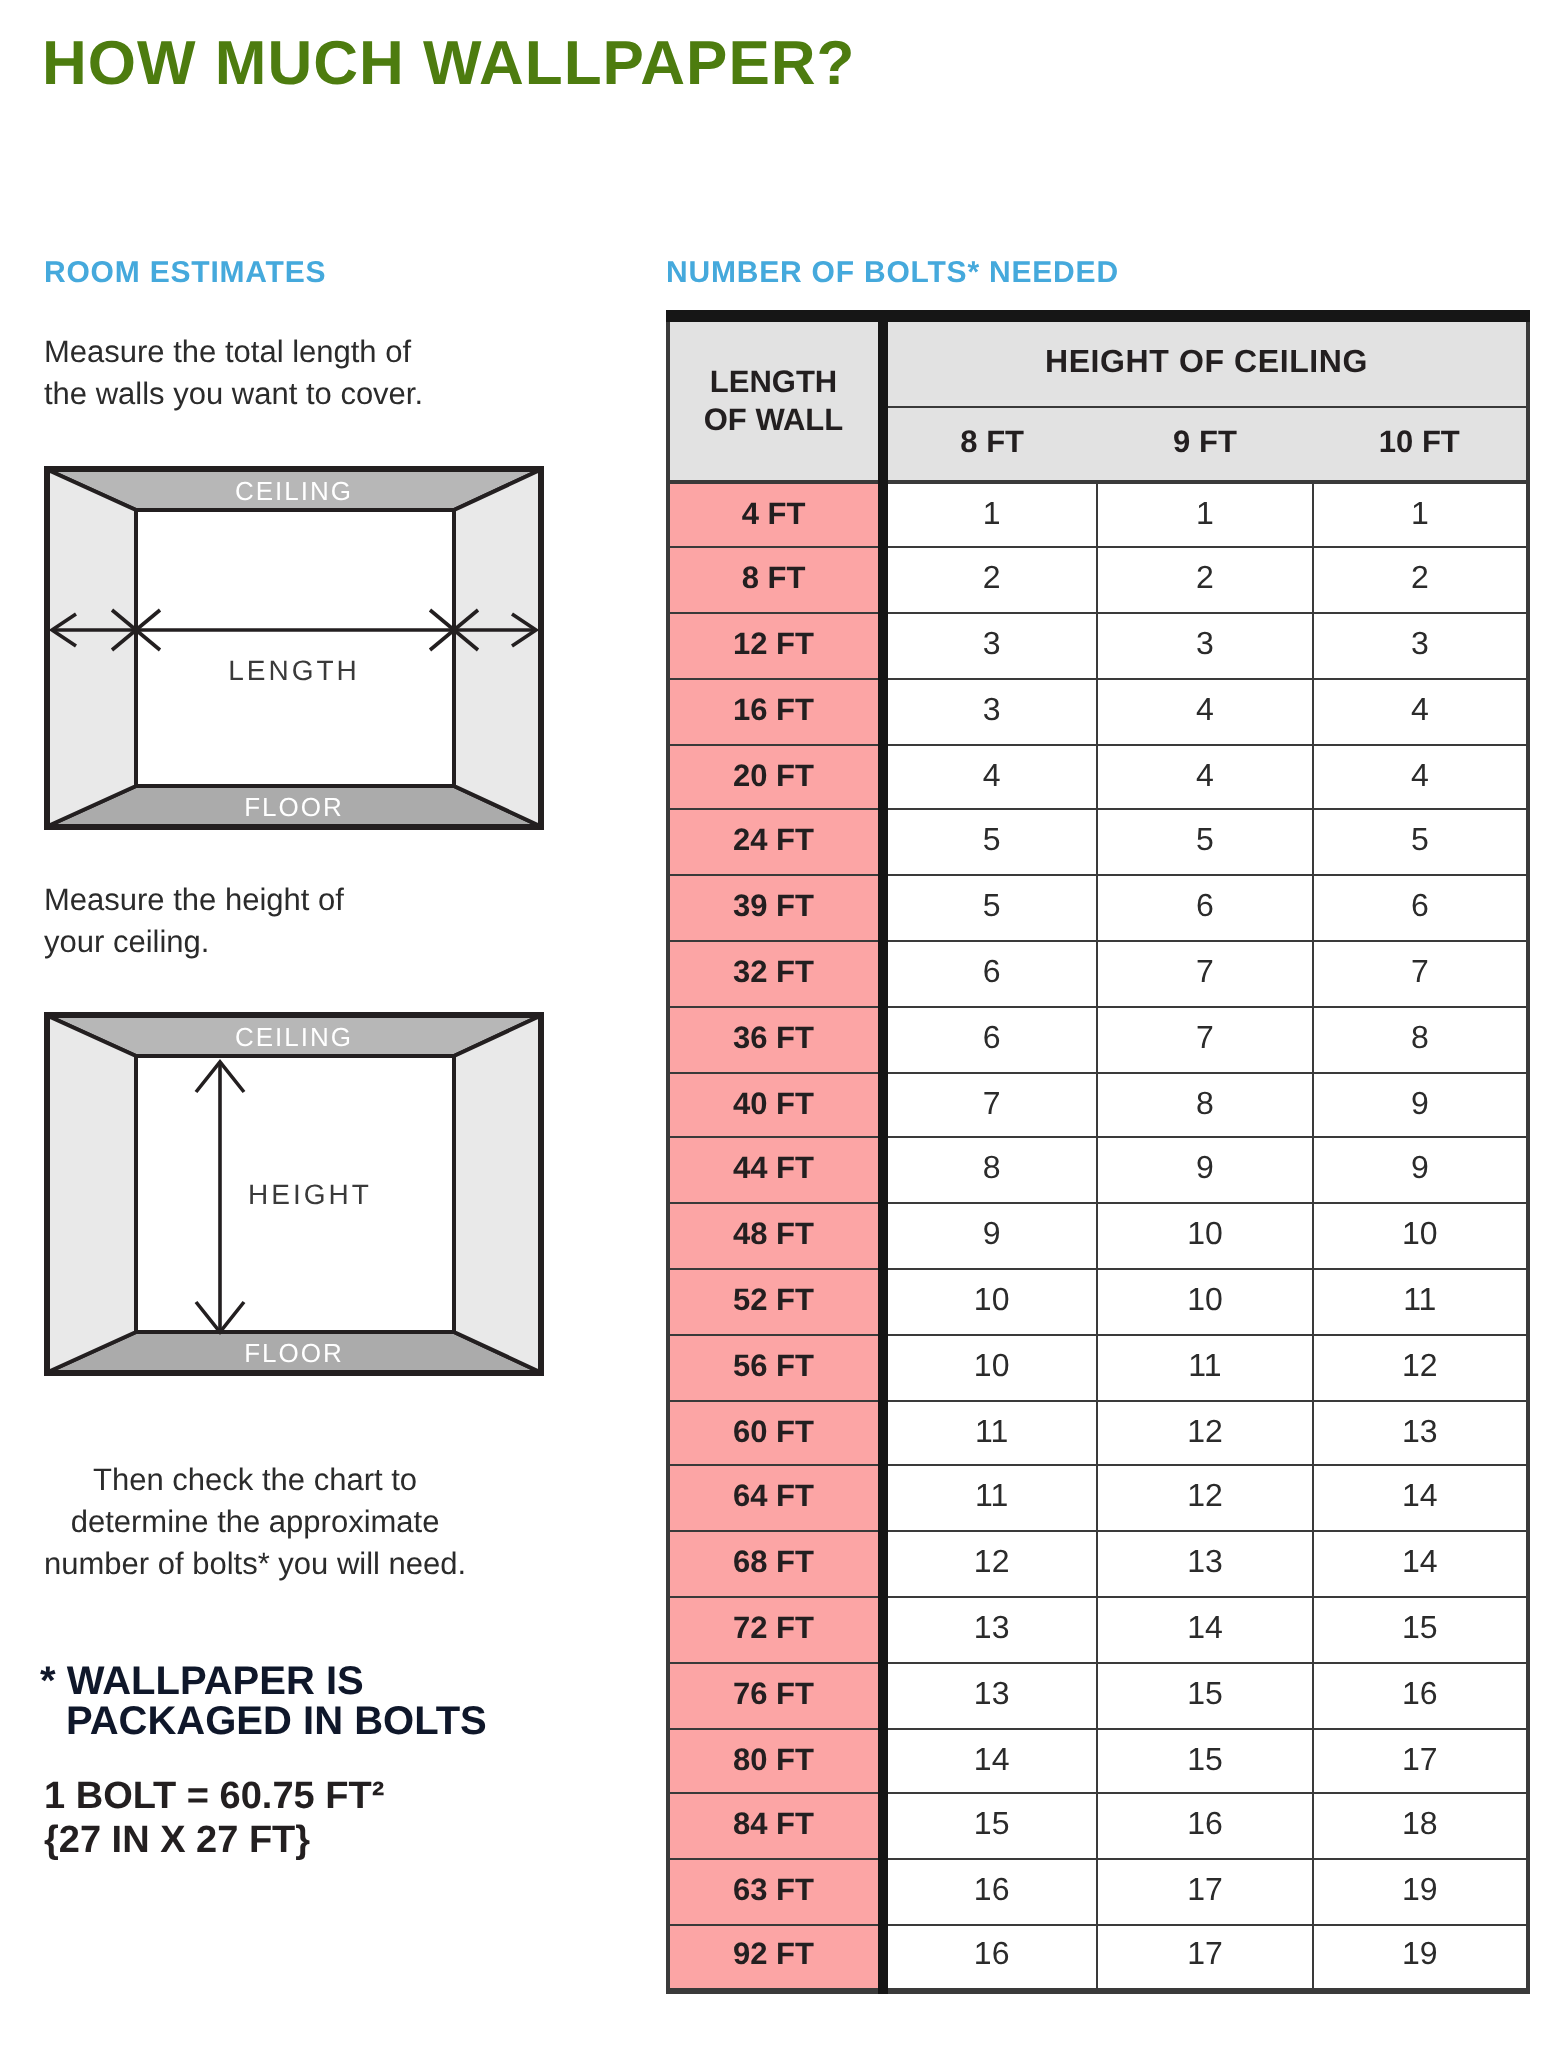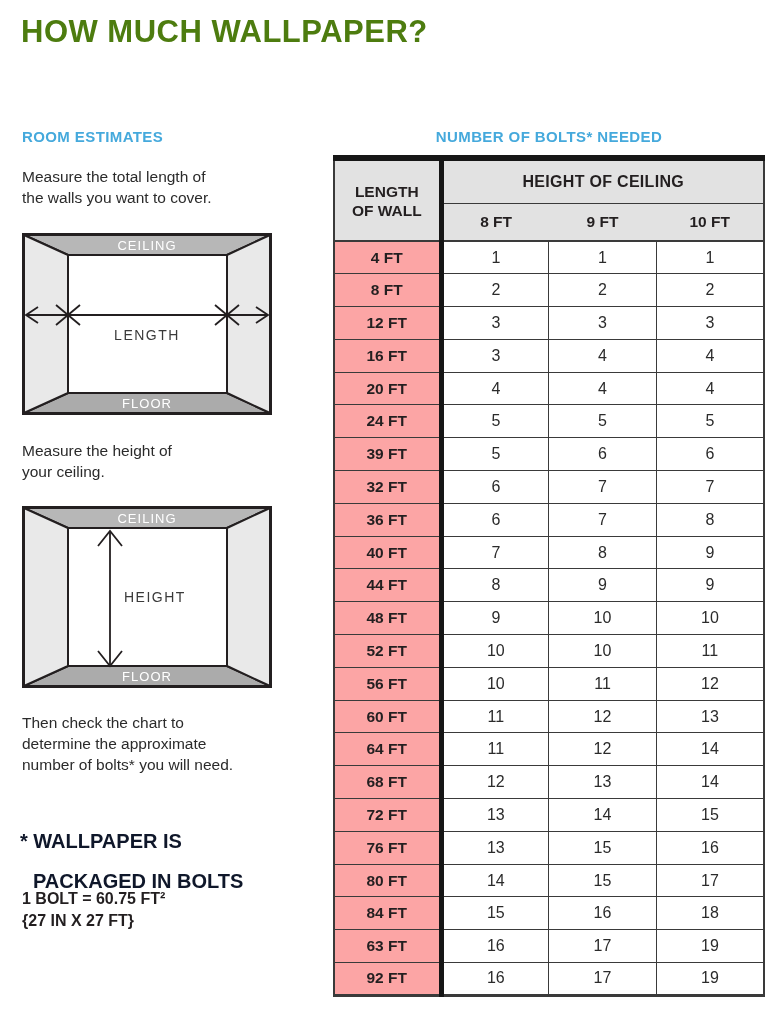--- a/index.html
+++ b/index.html
@@ -17,43 +17,43 @@
     position: absolute; left: 21px; top: 14px;
     font-size: 31px; font-weight: bold; letter-spacing: 0.5px;
     color: #4d7c0f;
   }
   .section-heading {
     position: absolute;
     font-size: 15px; font-weight: bold; letter-spacing: 0.4px;
     color: #45a9dc;
   }
   #room-estimates-heading { left: 22px; top: 128px; }
-  #bolts-heading { left: 333px; top: 128px; width: 432px; text-align: center; }
+  #bolts-heading { left: 333px; top: 128px; width: 432px; }
 
   .para {
     position: absolute; left: 22px;
     font-size: 15.5px; line-height: 21px;
     white-space: pre-line; color: #2b2b2b;
   }
   #para-length { top: 166px; }
   #para-height { top: 440px; }
-  #para-chart  { top: 712px; }
+  #para-chart  { top: 730px; text-align: center; }
 
   .diagram { position: absolute; left: 22px; width: 250px; height: 182px; }
   #diagram-length { top: 233px; }
   #diagram-height { top: 506px; }
 
   .footnote {
     position: absolute; left: 20px; top: 831px;
     font-size: 20px; font-weight: bold; line-height: 20px; color: #0f172a;
   }
-  .footnote .indent { padding-left: 13px; margin-top: 20px; }
+  .footnote .indent { padding-left: 13px; }
   .bolt-size {
     position: absolute; left: 22px; top: 888px;
-    font-size: 16px; font-weight: bold; line-height: 22px; color: #231f20;
+    font-size: 19px; font-weight: bold; line-height: 22px; color: #231f20;
   }
 
   table.bolts {
     position: absolute; left: 333px; top: 155px; width: 432px;
     border-collapse: collapse;
     border-top: 6px solid #161616;
     border-bottom: 3px solid #3a3a3a;
     border-left: 2px solid #3a3a3a;
     border-right: 2px solid #3a3a3a;
     table-layout: fixed;

